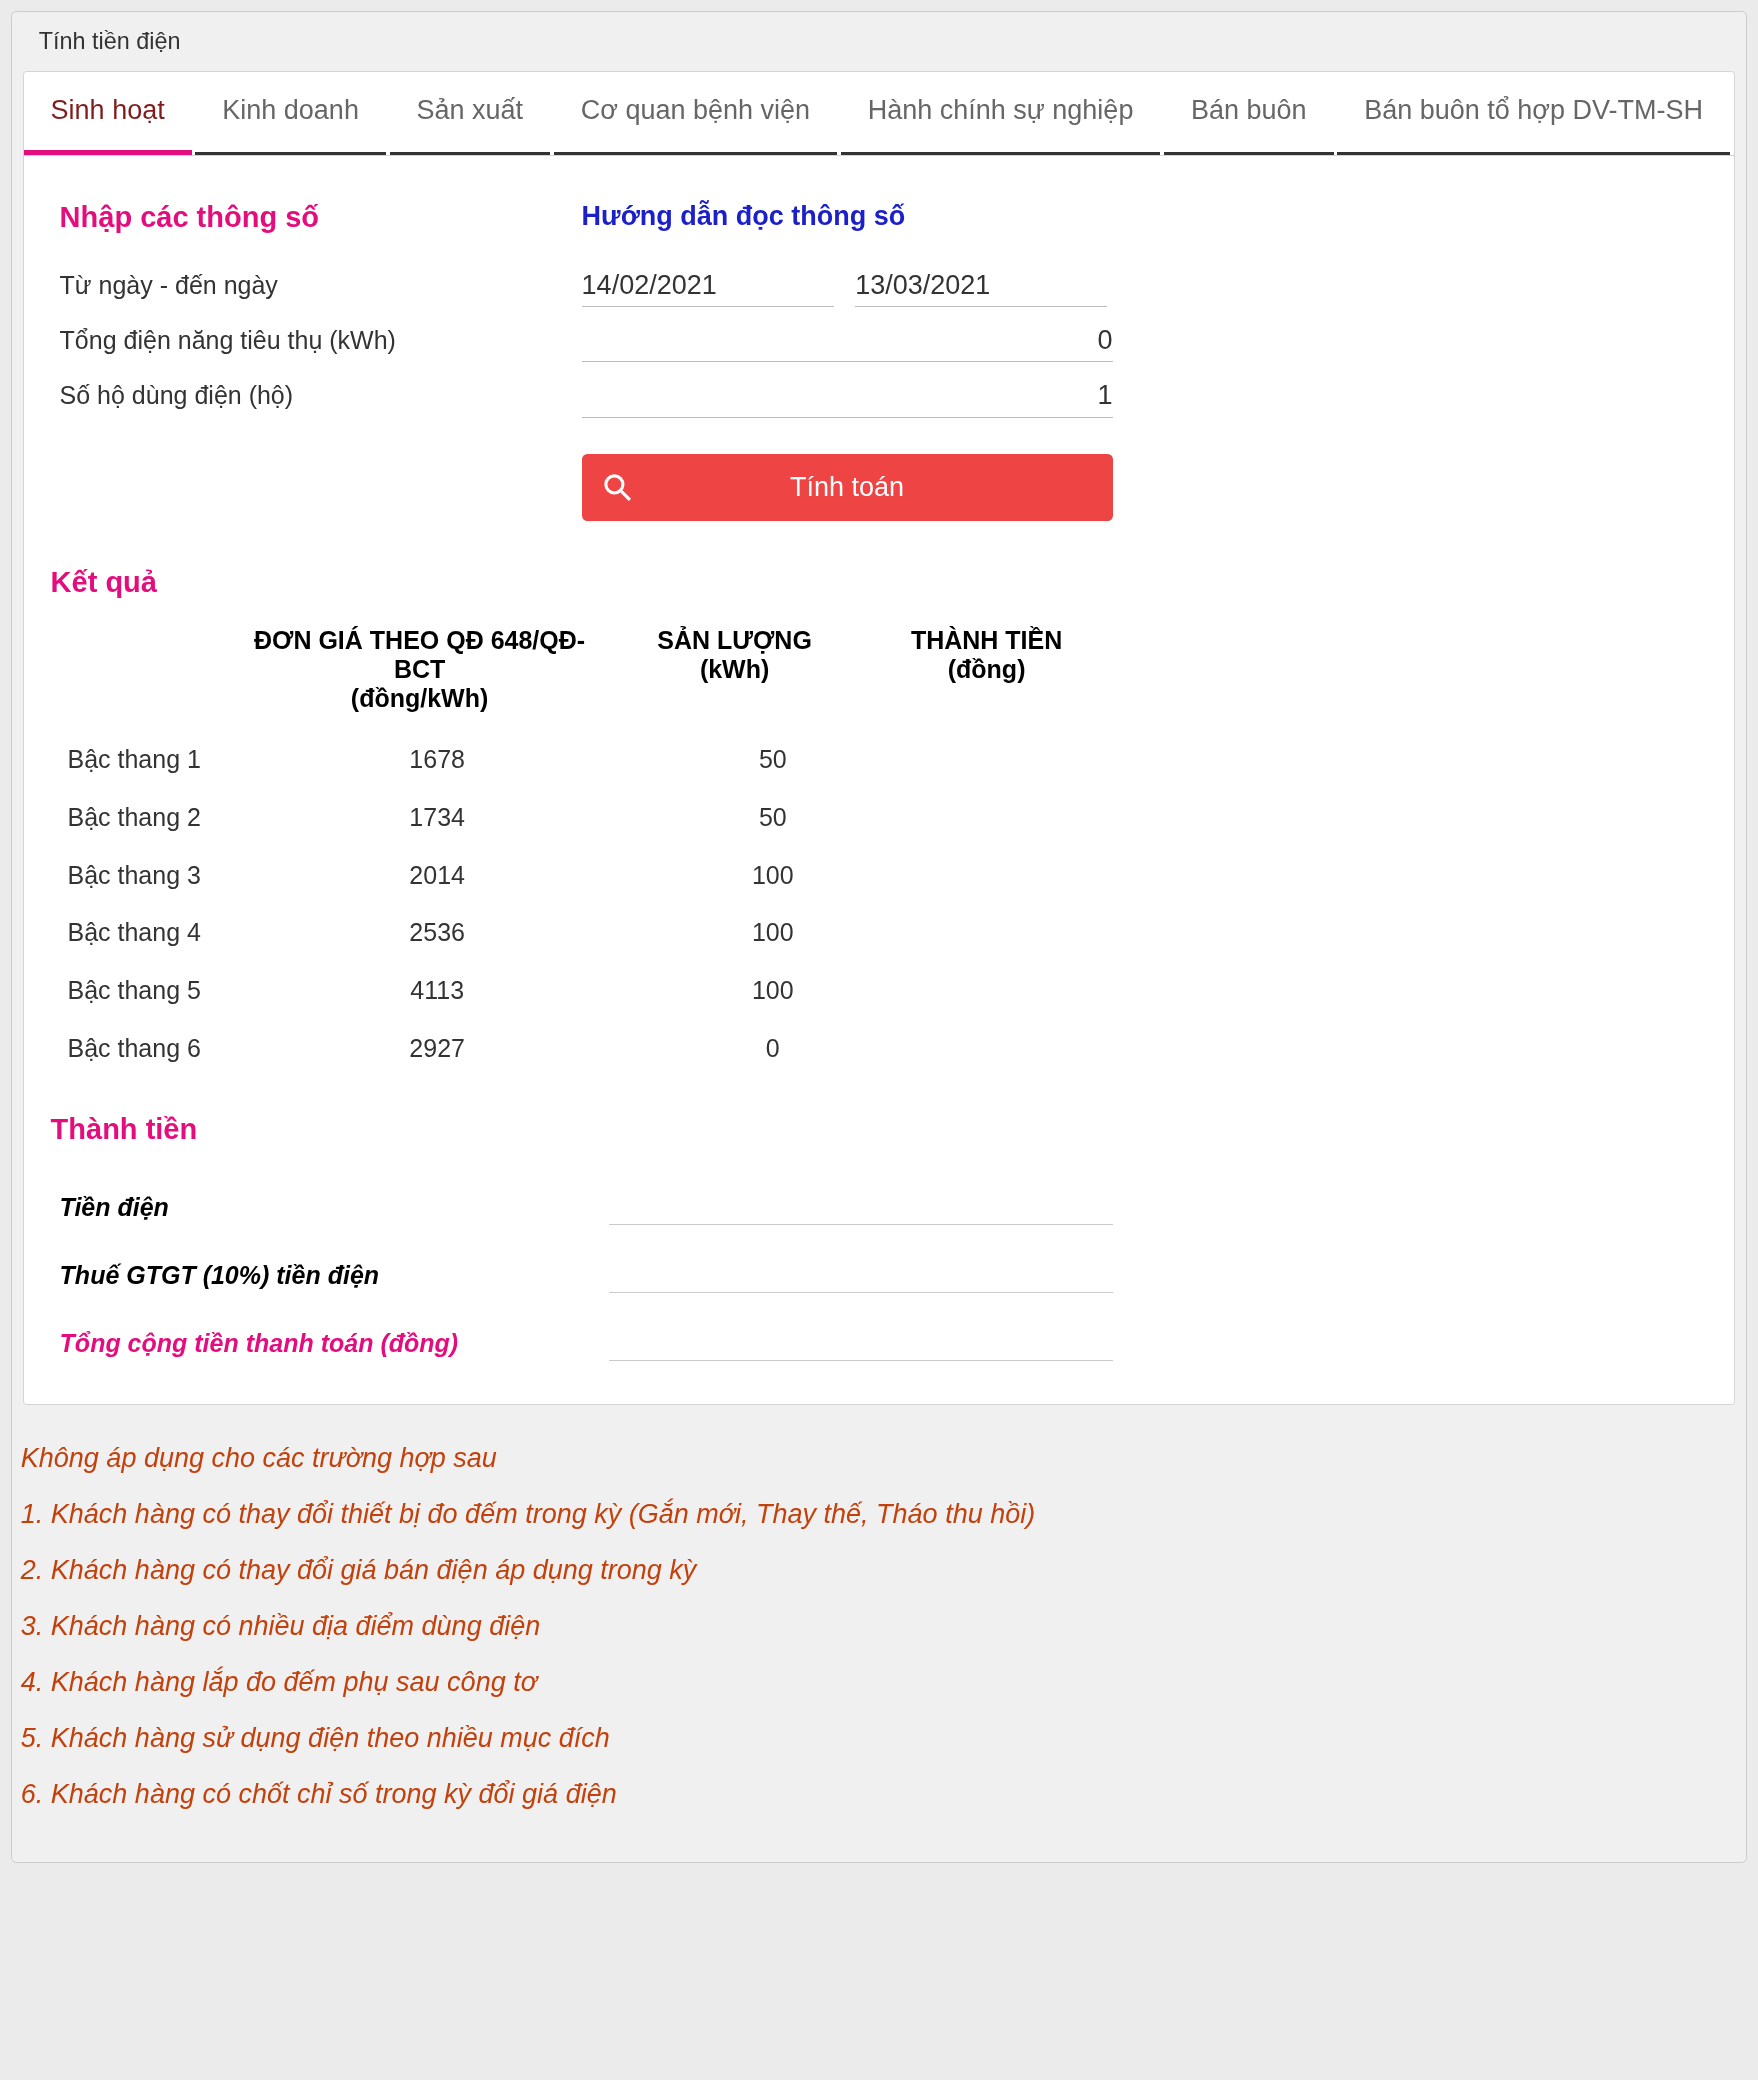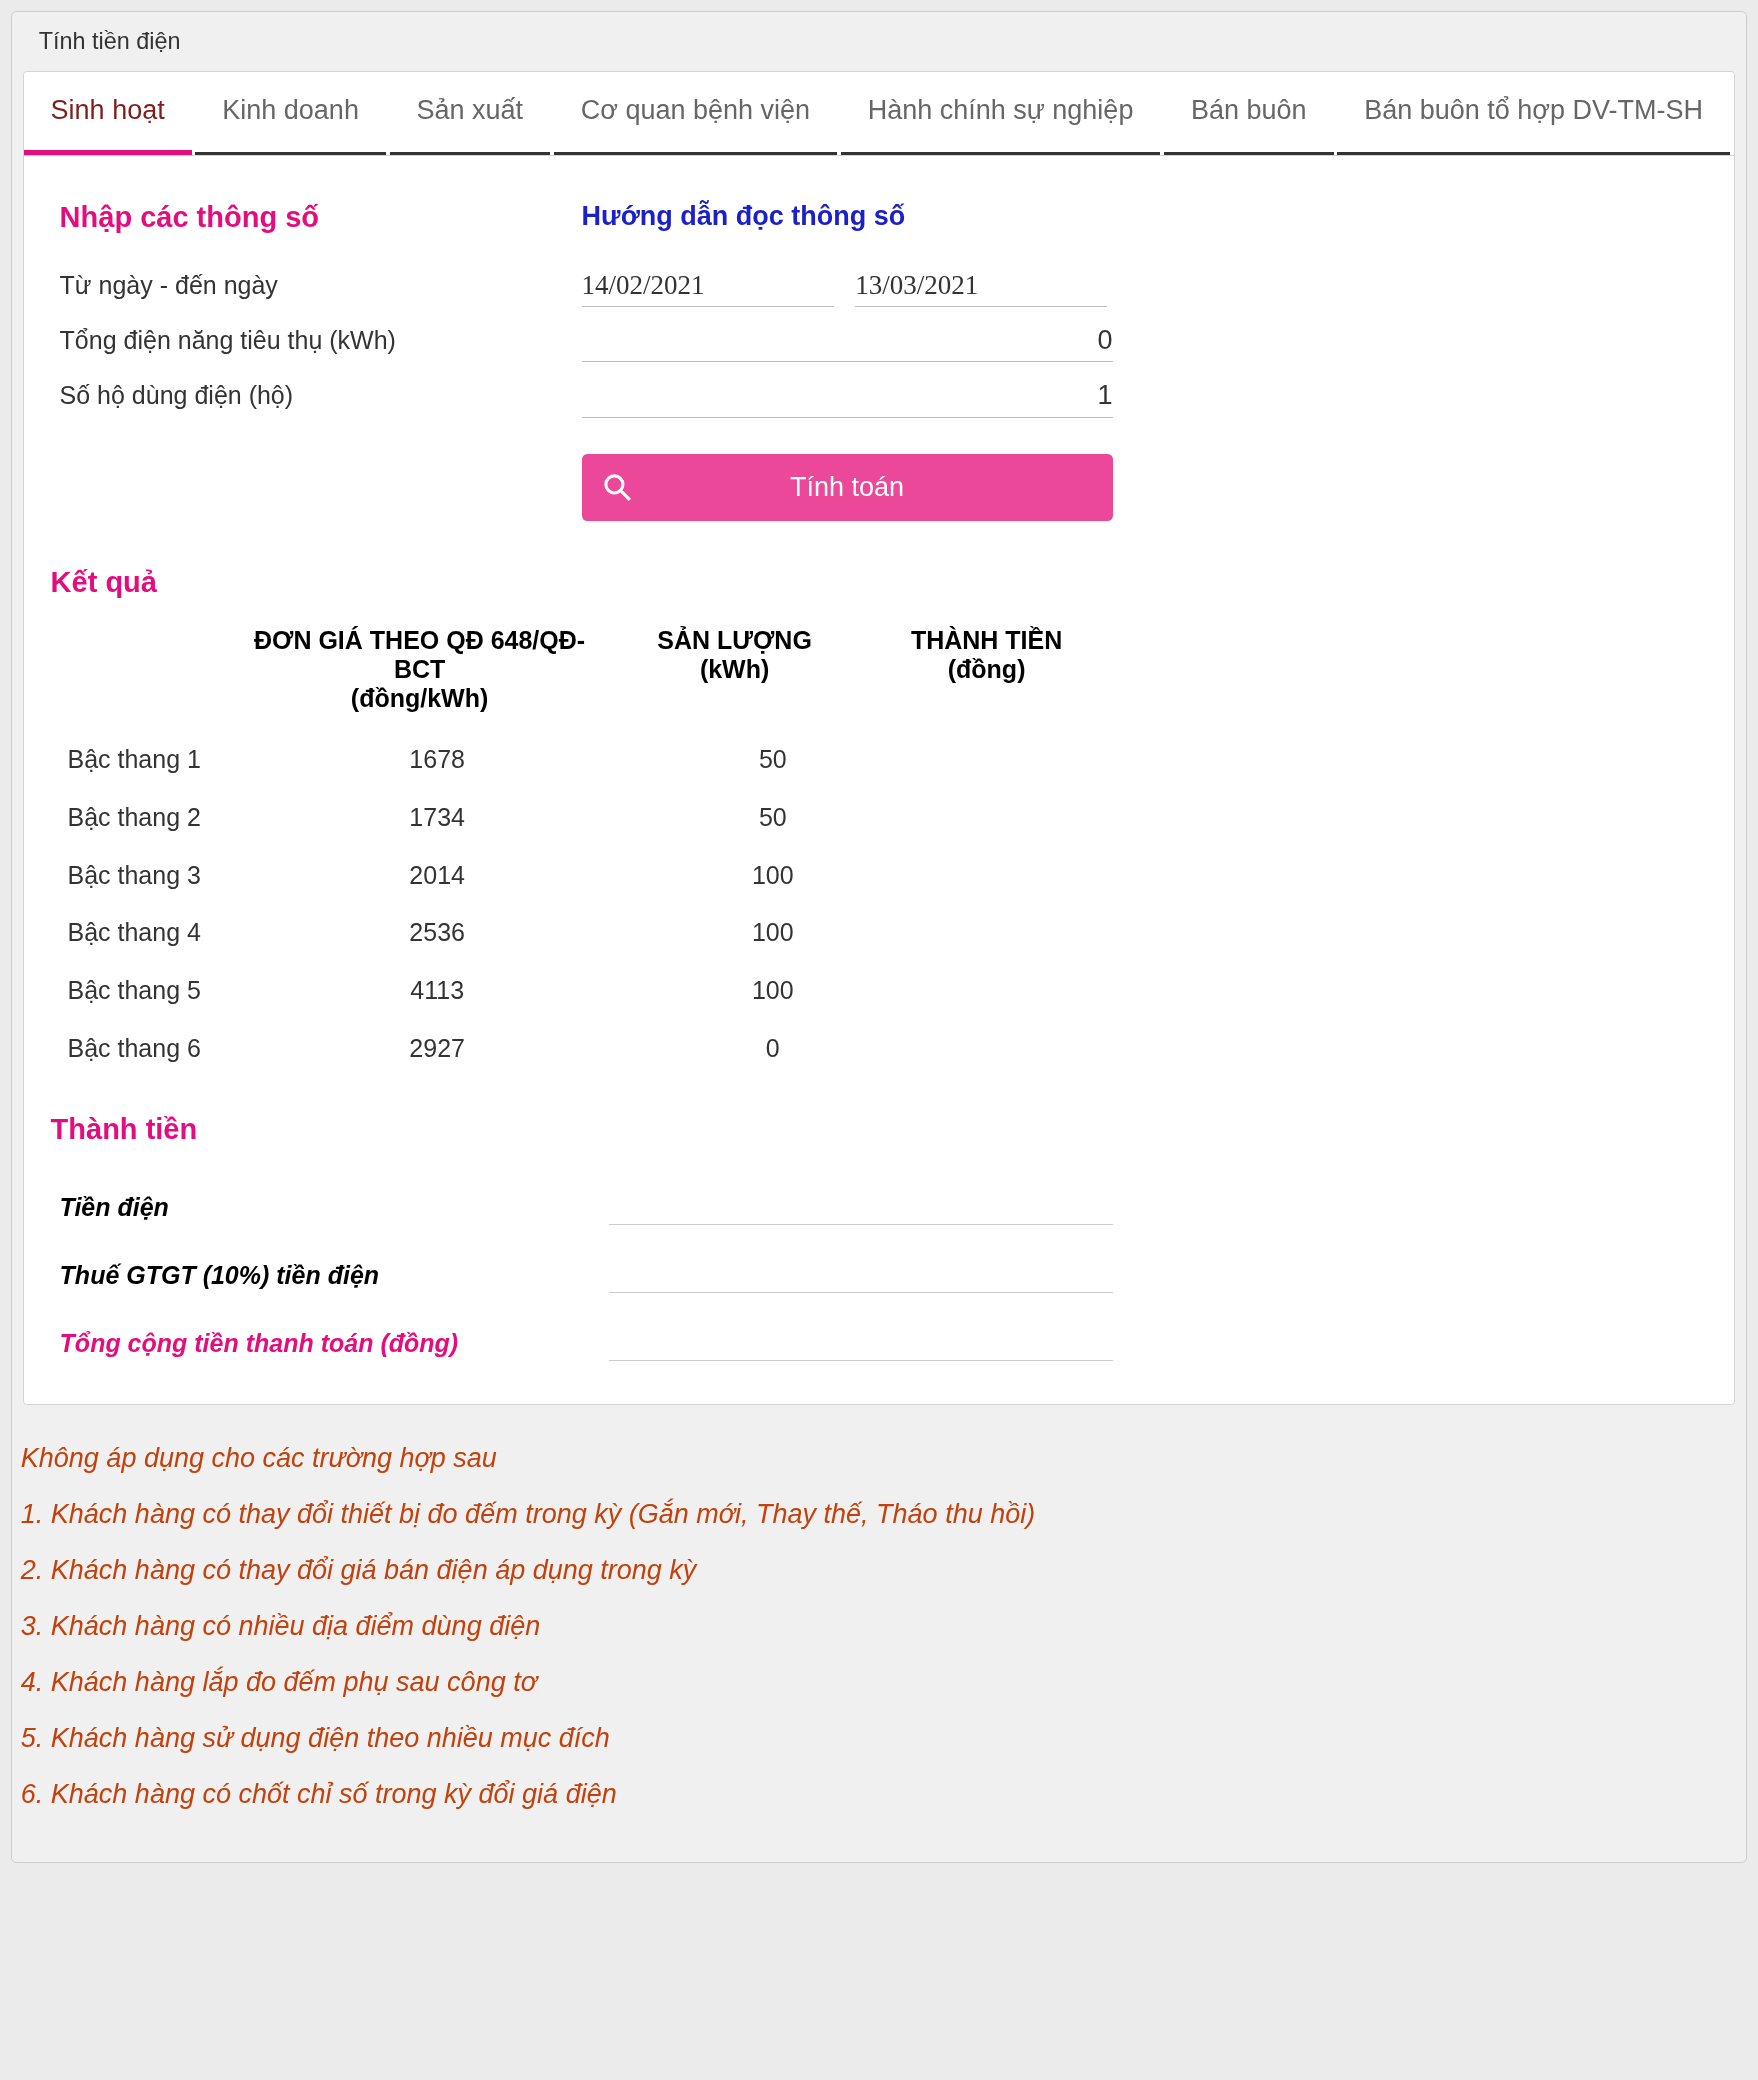--- a/index.html
+++ b/index.html
@@ -81,21 +81,20 @@
     .date-inputs {
       display: flex;
       gap: 21.6px;
     }
     .date-wrapper {
       display: flex;
       align-items: center;
       border-bottom: 1.8px solid #bbb;
       padding-bottom: 5.4px;
       width: 252px;
-      font-family: Liberation Serif, serif;
     }
     .date-input {
       flex: 1;
       border: none;
       font-size: 27px;
       color: #333;
       font-family: inherit;
       outline: none;
       background: transparent;
     }
@@ -111,21 +110,21 @@
       font-size: 27px;
       text-align: right;
       color: #333;
       outline: none;
       padding-bottom: 5.4px;
       background: transparent;
       font-family: inherit;
     }
     .calc-button {
       width: 100%;
-      background: #ec4899;
+      background: #ef4444;
       color: #fff;
       border: none;
       border-radius: 5.4px;
       padding: 18px;
       font-size: 27px;
       cursor: pointer;
       display: flex;
       align-items: center;
       justify-content: center;
       position: relative;

